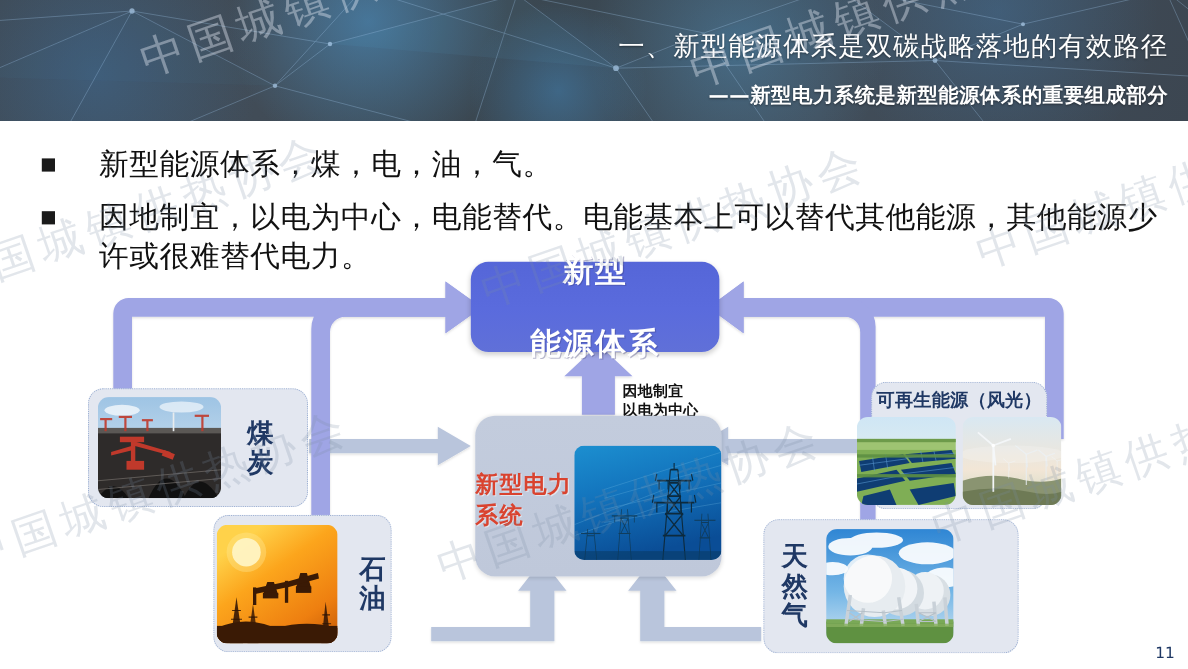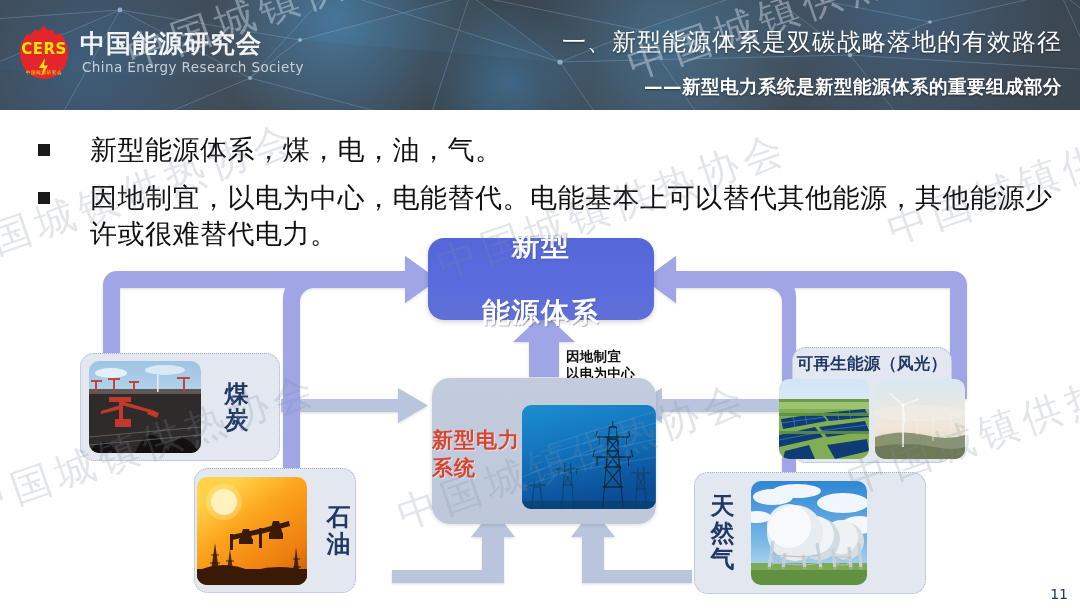--- a/index.html
+++ b/index.html
@@ -213,31 +213,20 @@
         <circle cx="250" cy="78" r="2"></circle>
           <circle cx="930" cy="22" r="1.8"></circle>
       </g>
       <g opacity="0.45">
         <polygon points="300,40 560,62 470,-5" fill="#6fb3e8" opacity="0.20"></polygon>
         <polygon points="560,62 850,55 760,-12" fill="#5aa5e0" opacity="0.14"></polygon>
         <polygon points="-20,70 120,10 250,78" fill="#4f93d0" opacity="0.12"></polygon>
       </g>
     </svg>
 
-    <div id="logo-group">
-      <svg id="logo-mark" viewBox="0 0 60 60">
-        <path d="M30 2 C26 8 23 9 20 6 C19 11 16 13 13 11 C9 16 6 22 6 31 A24 24 0 1 0 54 31 C54 21 50 14 46 10 C43 13 40 11 39 6 C36 9 33 8 30 2 Z" fill="#e3262b"></path>
-        <circle cx="30" cy="33" r="23" fill="#e3262b"></circle>
-        <text x="30" y="31" font-family="DejaVu Sans, sans-serif" font-size="15" font-weight="700" fill="#ffe400" text-anchor="middle" letter-spacing="0.5">CERS</text>
-        <path d="M31 35 L25 45 L29.5 45 L27.5 53 L34 42.5 L30 42.5 Z" fill="#ffe400"></path>
-        <text x="30" y="51" font-family="DejaVu Sans, sans-serif" font-size="4.6" fill="#ffe400" text-anchor="middle" letter-spacing="0.6">中国能源研究会</text>
-      </svg>
-      <div id="logo-text-cn">中国能源研究会</div>
-      <div id="logo-text-en">China Energy Research Society</div>
-    </div>
 
     <div id="title-main">一、新型能源体系是双碳战略落地的有效路径</div>
     <div id="title-sub">——新型电力系统是新型能源体系的重要组成部分</div>
   </div>
 
   <div class="bullet-row" id="bullet-1">
     <div class="bullet-sq"></div>
     <div class="bullet-text">新型能源体系，煤，电，油，气。</div>
   </div>
   <div class="bullet-row" id="bullet-2">

